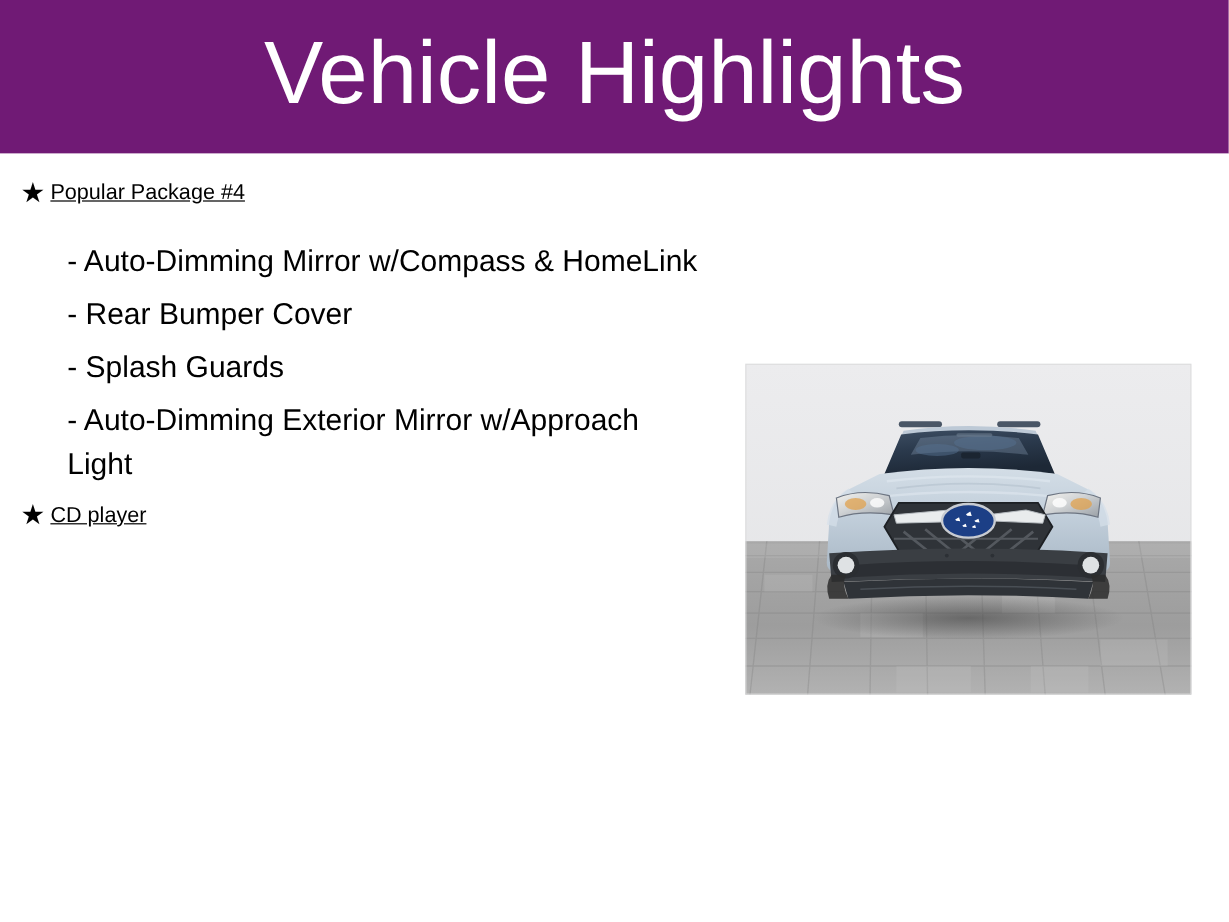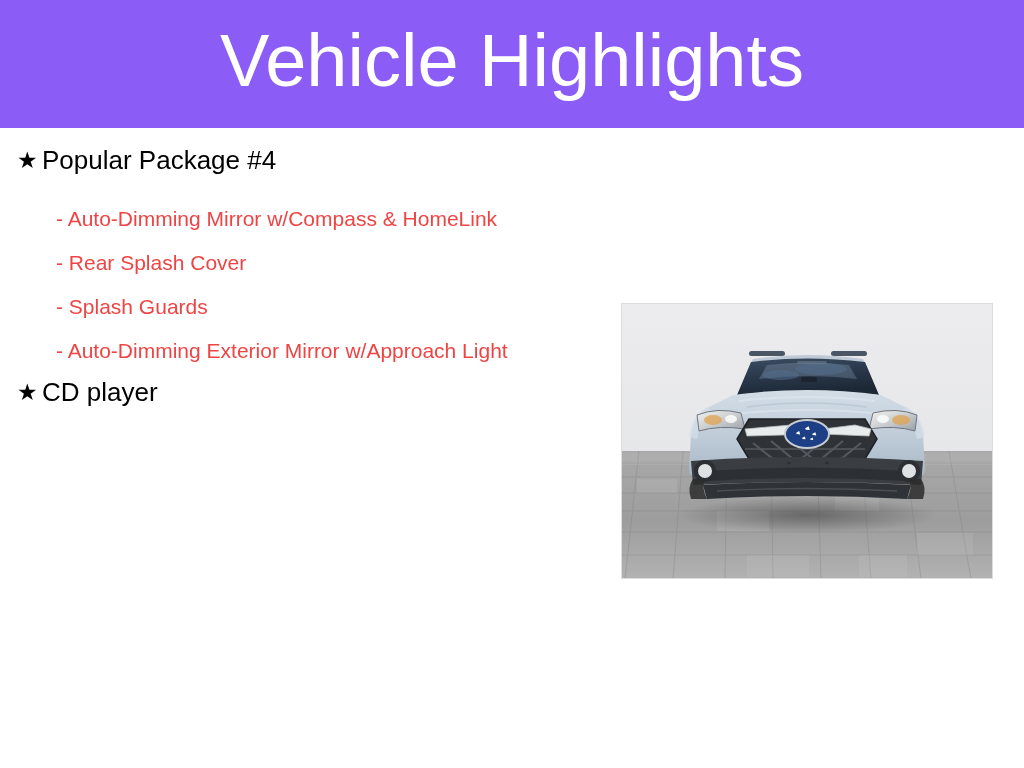--- a/index.html
+++ b/index.html
@@ -16,21 +16,21 @@
     position: relative;
   }
 
   
   #title-banner {
     position: absolute;
     left: 0;
     top: 0;
     width: 1024px;
     height: 128px;
-    background: #8b5cf6;
+    background: #701a75;
     display: flex;
     align-items: center;
     justify-content: center;
     box-sizing: border-box;
   }
   #title-text {
     color: #ffffff;
     font-size: 74px;
     line-height: 1;
     font-weight: normal;
@@ -68,31 +68,32 @@
     width: 28px;
     font-size: 23px;
     line-height: 32px;
     color: #000000;
     text-align: left;
     padding-left: 3px;
     box-sizing: border-box;
   }
   .bullet-label {
     flex: 1 1 auto;
-    font-size: 26px;
+    font-size: 18px;
     line-height: 32px;
     color: #000000;
+    text-decoration: underline;
   }
 
   .sub-item {
     margin: 0 12px 7px 0;
     padding-left: 42px;
-    font-size: 21px;
+    font-size: 25px;
     line-height: 37px;
-    color: #ef4444;
+    color: #000000;
     max-width: 530px;
   }
   .sub-item.first-sub { margin-top: 24px; }
   .sub-item.last-sub  { margin-bottom: 22px; }
 
   
   #vehicle-photo {
     position: absolute;
     left: 621px;
     top: 175px;
@@ -113,21 +114,21 @@
 <div id="slide-body">
 
   <div id="highlights-list">
 
     <div class="bullet-row">
       <span class="bullet-star">★</span>
       <span class="bullet-label">Popular Package #4</span>
     </div>
 
     <div class="sub-item first-sub">- Auto-Dimming Mirror w/Compass &amp; HomeLink</div>
-    <div class="sub-item">- Rear Splash Cover</div>
+    <div class="sub-item">- Rear Bumper Cover</div>
     <div class="sub-item">- Splash Guards</div>
     <div class="sub-item">- Auto-Dimming Exterior Mirror w/Approach Light</div>
 
     <div class="bullet-row">
       <span class="bullet-star">★</span>
       <span class="bullet-label">CD player</span>
     </div>
 
   </div>
 

